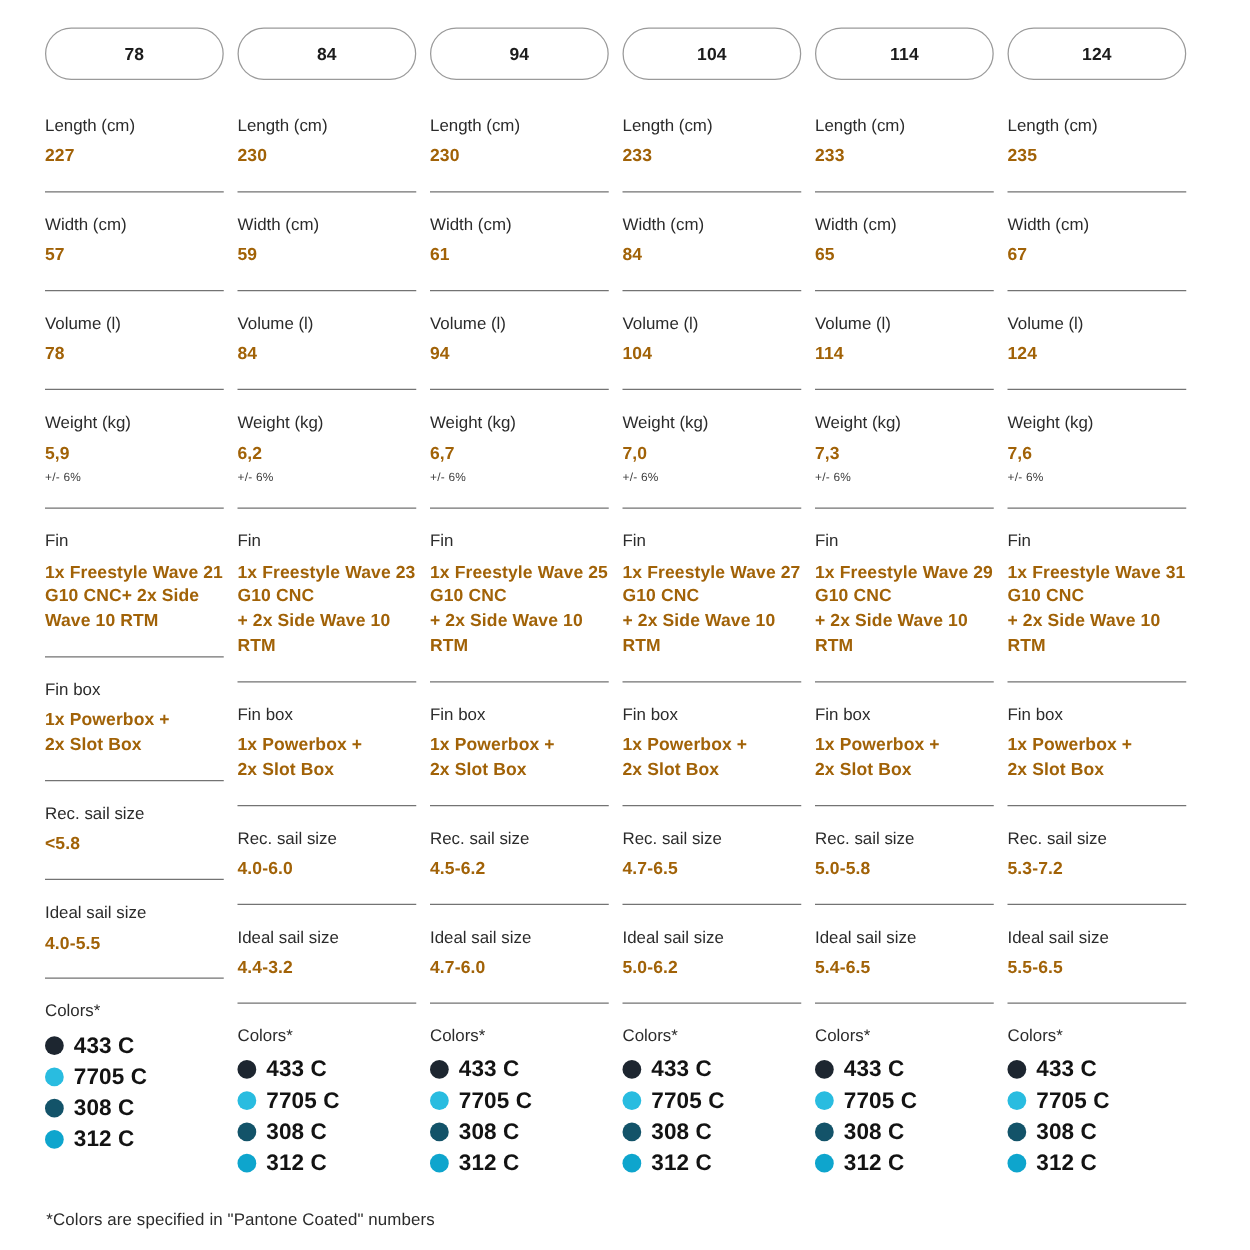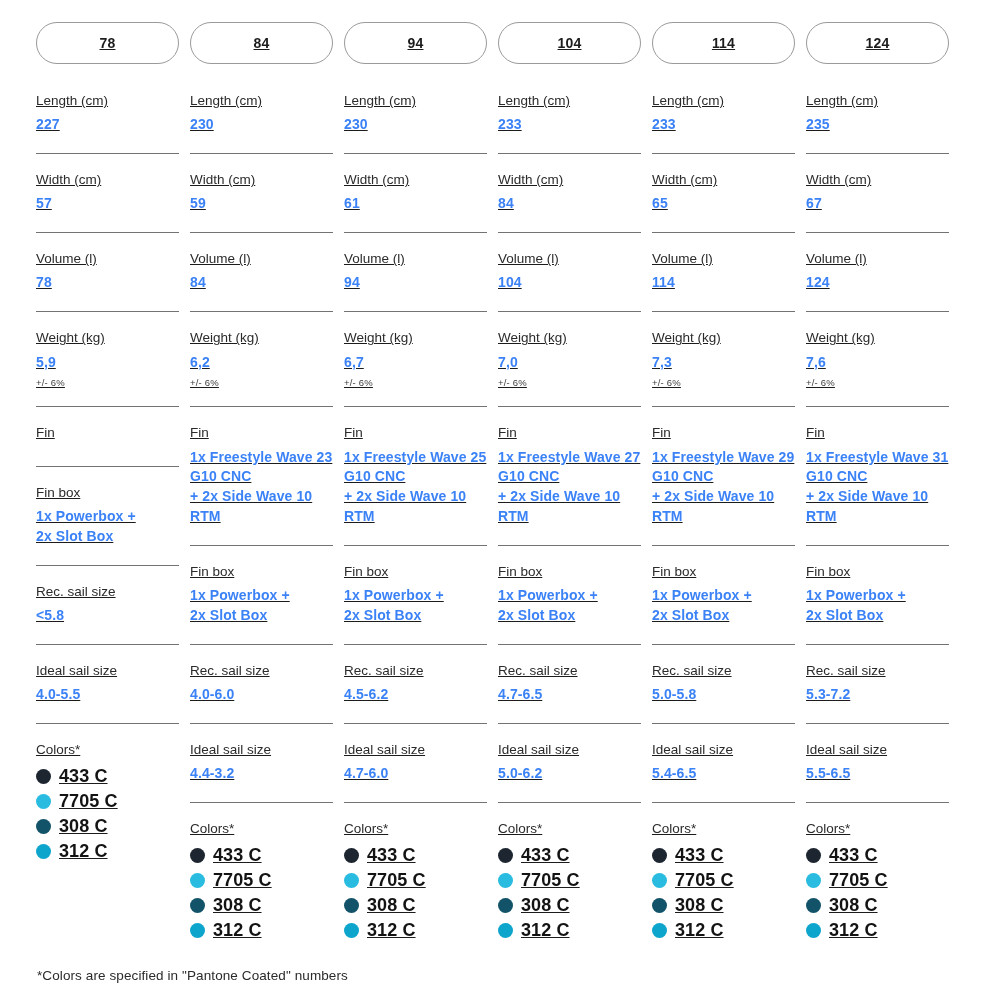--- a/index.html
+++ b/index.html
@@ -17,21 +17,20 @@
   }
 
   
   .cols {
     position: absolute;
     left: 36px; top: 22px;
     width: 928px;
     display: flex;
     flex-direction: row;
     align-items: flex-start;
-    text-decoration: underline;
   }
   .col {
     width: 154px;
     flex: 0 0 154px;
     display: flex;
     flex-direction: column;
   }
 
   
   .pill {
@@ -63,21 +62,21 @@
     font-size: 13.5px;
     font-weight: 400;
     color: #2b2b2b;
     line-height: 1.35;
     margin-bottom: 5px;
     white-space: nowrap;
   }
   .spec-value {
     font-size: 14px;
     font-weight: bold;
-    color: #3b82f6;
+    color: #a16207;
     line-height: 1.42;
     letter-spacing: .1px;
   }
   .spec-value.multiline { white-space: pre-line; }
   .spec-note {
     font-size: 9.5px;
     font-weight: 400;
     color: #3b3b3b;
     margin-top: 5px;
     letter-spacing: .2px;
@@ -135,20 +134,23 @@
           <div class="spec-label">Volume (l)</div>
           <div class="spec-value">78</div>
         </div>
         <div class="spec">
           <div class="spec-label">Weight (kg)</div>
           <div class="spec-value">5,9</div>
           <div class="spec-note">+/- 6%</div>
         </div>
         <div class="spec">
           <div class="spec-label">Fin</div>
+          <div class="spec-value multiline">1x Freestyle Wave 21
+G10 CNC+ 2x Side
+Wave 10 RTM</div>
         </div>
         <div class="spec">
           <div class="spec-label">Fin box</div>
           <div class="spec-value multiline">1x Powerbox +
 2x Slot Box</div>
         </div>
         <div class="spec">
           <div class="spec-label">Rec. sail size</div>
           <div class="spec-value">&lt;5.8</div>
         </div>

